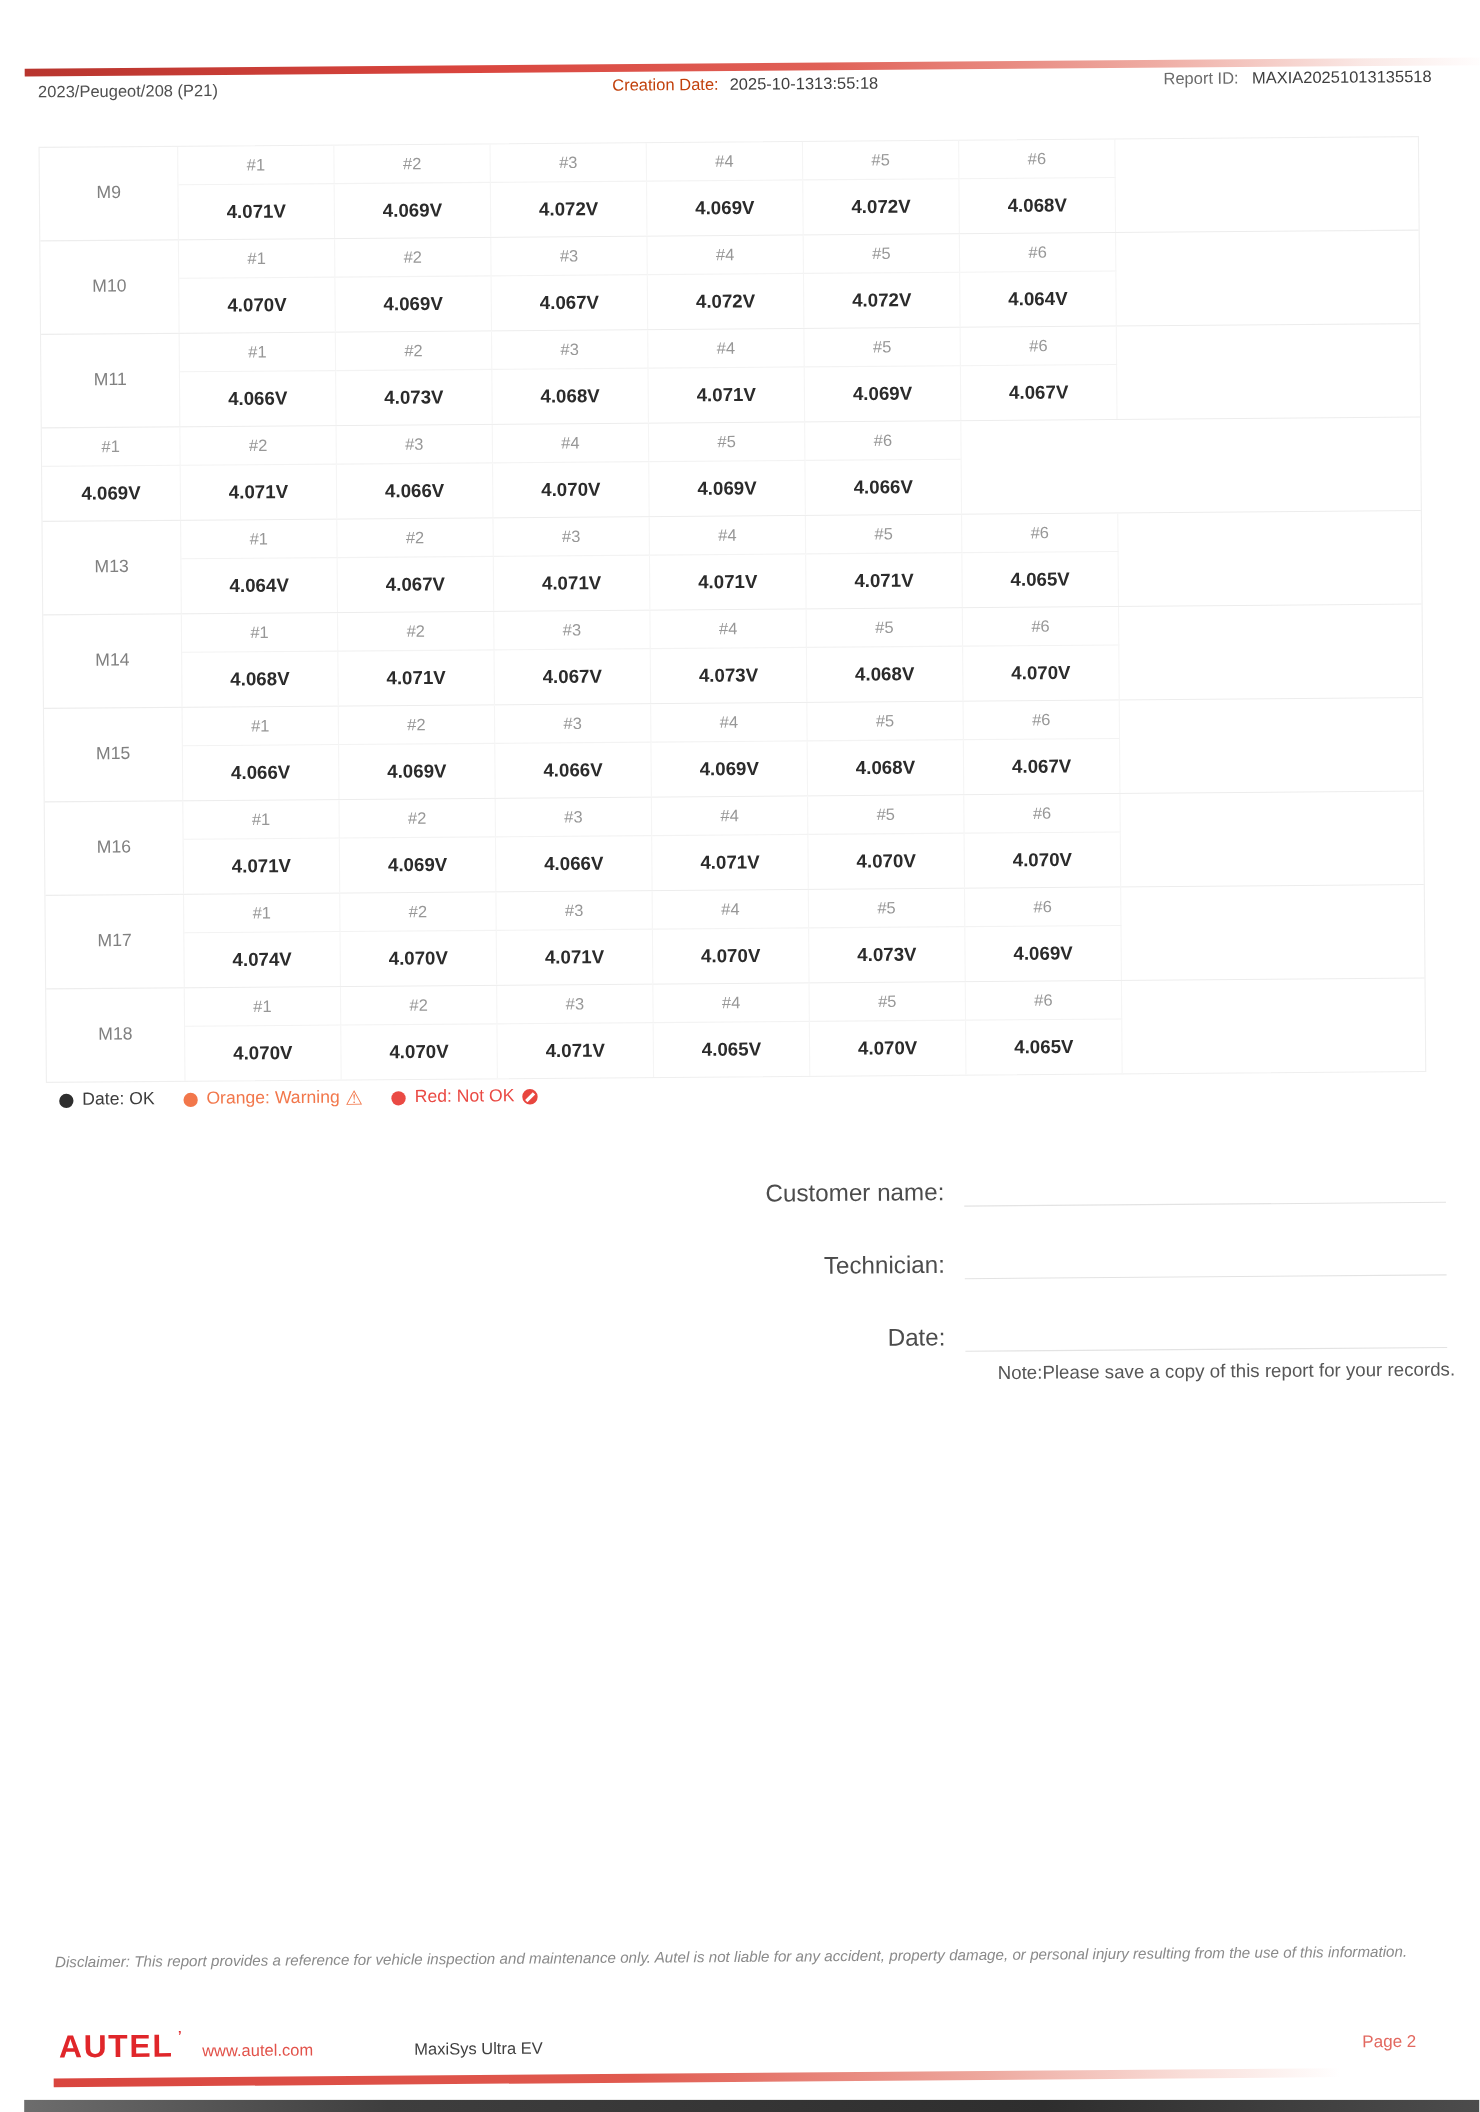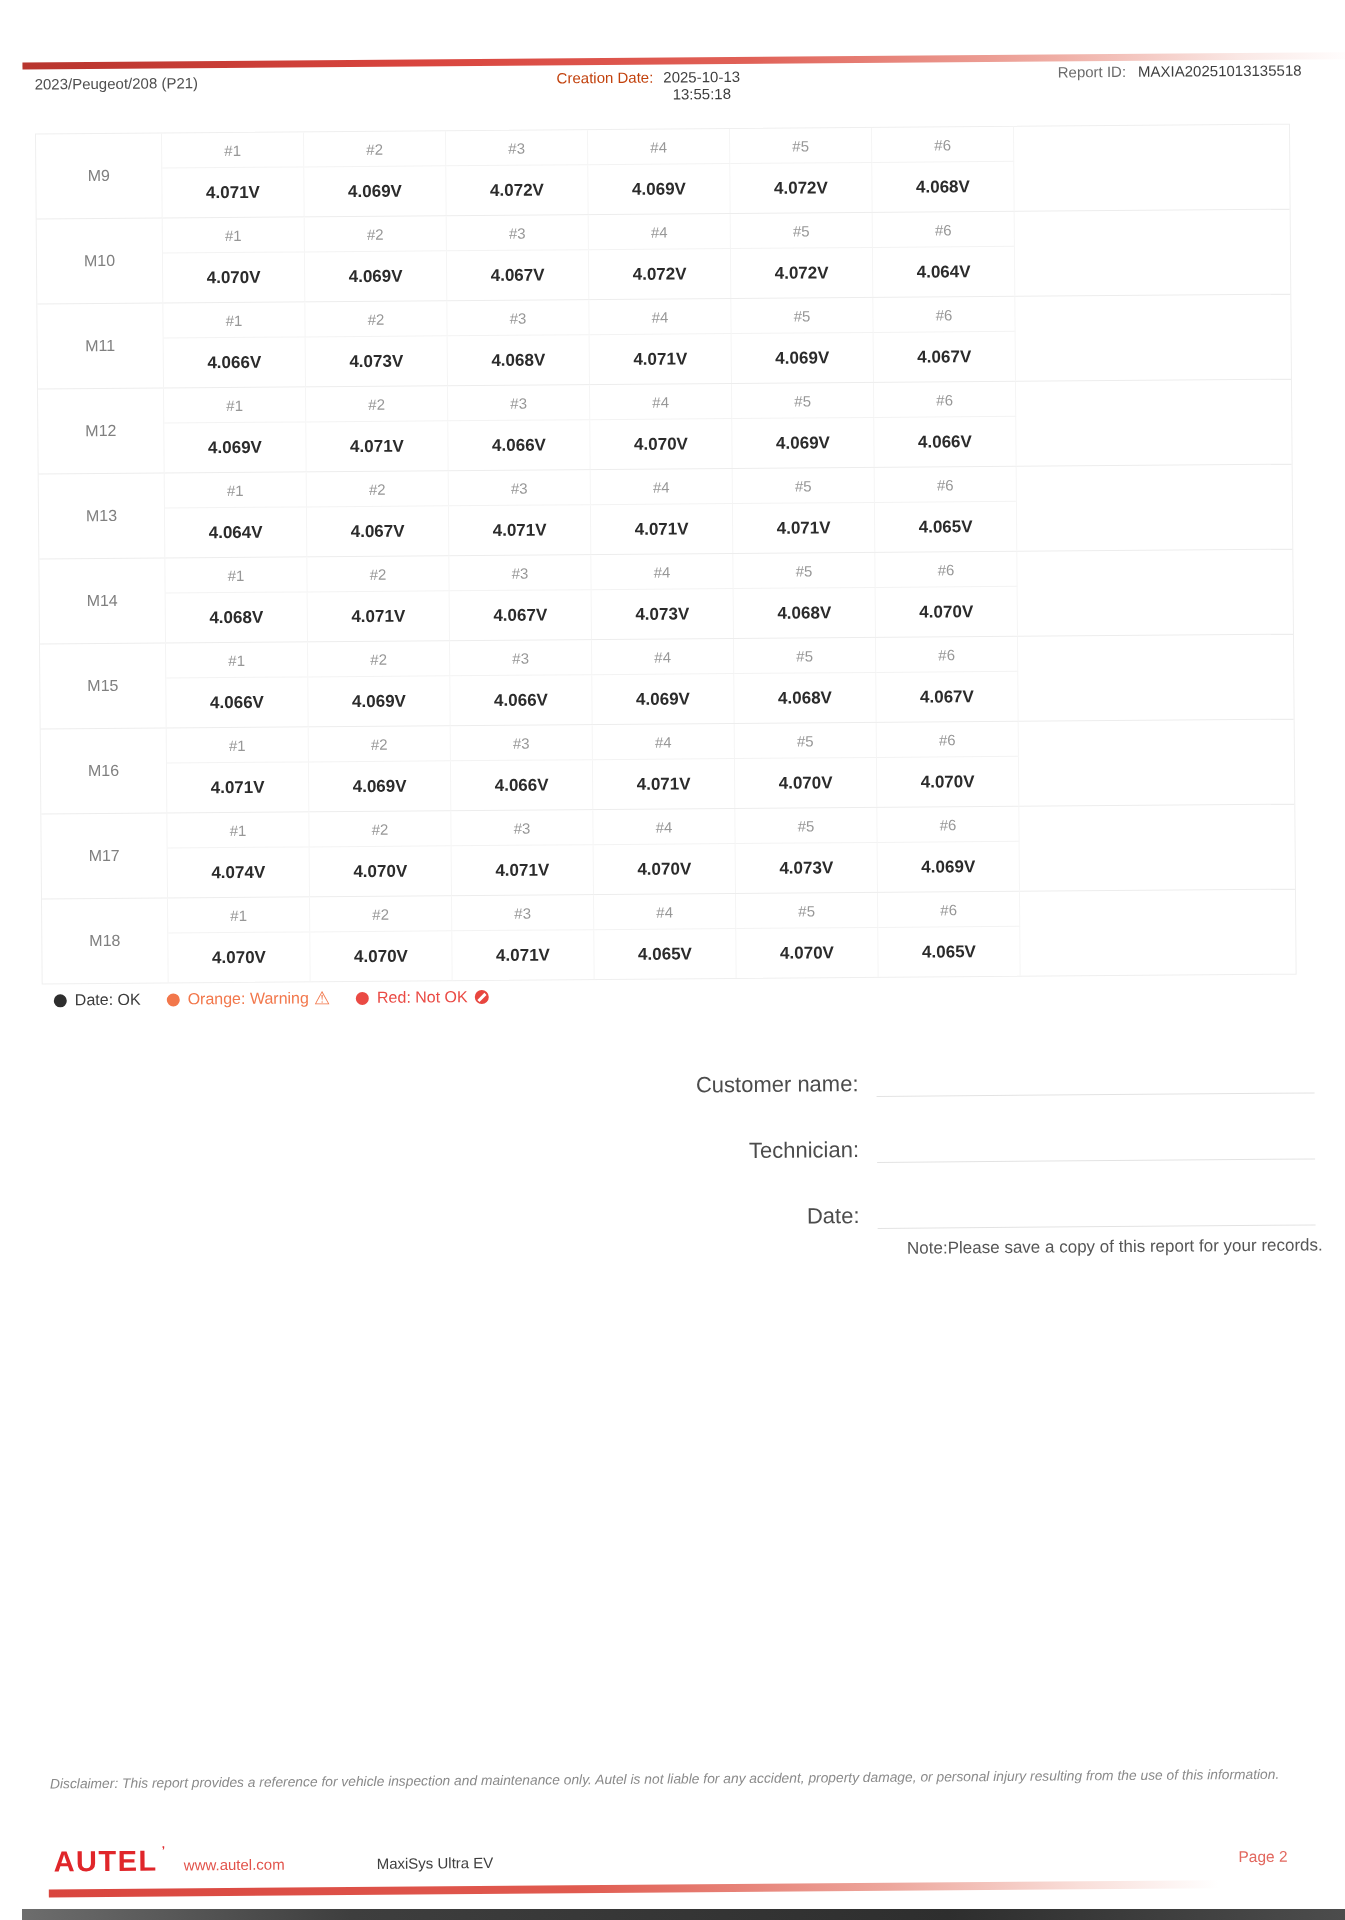--- a/index.html
+++ b/index.html
@@ -14,21 +14,21 @@
     transform-origin:55% 40%;
   }
   
   .topbar{
     position:absolute;top:57px;left:28px;right:-6px;height:7px;
     background:linear-gradient(90deg,#b8352e 0%,#d9453e 30%,#e06157 55%,#efada4 78%,#fae8e5 92%,#fffdfd 100%);
   }
   .vehicle{position:absolute;left:40px;top:70px;font-size:15px;color:#4f4f4f;}
   .creation{position:absolute;left:562px;top:68px;display:flex;font-size:15px;color:#666;}
   .creation .lbl{margin-right:10px;color:#c2410c;}
-  .creation .vals{display:flex;flex-direction:column;align-items:center;color:#3f3f3f;}
+  .creation .vals{display:flex;align-items:center;color:#3f3f3f;}
   .reportid{position:absolute;right:38px;top:66px;font-size:15px;color:#6b6b6b;display:flex;}
   .reportid .val{margin-left:12px;color:#3f3f3f;}
   
   .vtable{
     position:absolute;left:40px;top:128px;width:1253px;
     border:1px solid #efefef;background:#fff;
   }
   .module-block{
     display:grid;
     grid-template-columns:126px repeat(6,142px) 1fr;
@@ -153,21 +153,20 @@
         <div class="hcell">#6</div>
         <div class="hcell trail"></div>
         <div class="vcell">4.066V</div>
         <div class="vcell">4.073V</div>
         <div class="vcell">4.068V</div>
         <div class="vcell">4.071V</div>
         <div class="vcell">4.069V</div>
         <div class="vcell">4.067V</div>
       </div>
       <div class="module-block">
-        <div class="mod-label">M12</div>
         <div class="hcell">#1</div>
         <div class="hcell">#2</div>
         <div class="hcell">#3</div>
         <div class="hcell">#4</div>
         <div class="hcell">#5</div>
         <div class="hcell">#6</div>
         <div class="hcell trail"></div>
         <div class="vcell">4.069V</div>
         <div class="vcell">4.071V</div>
         <div class="vcell">4.066V</div>

